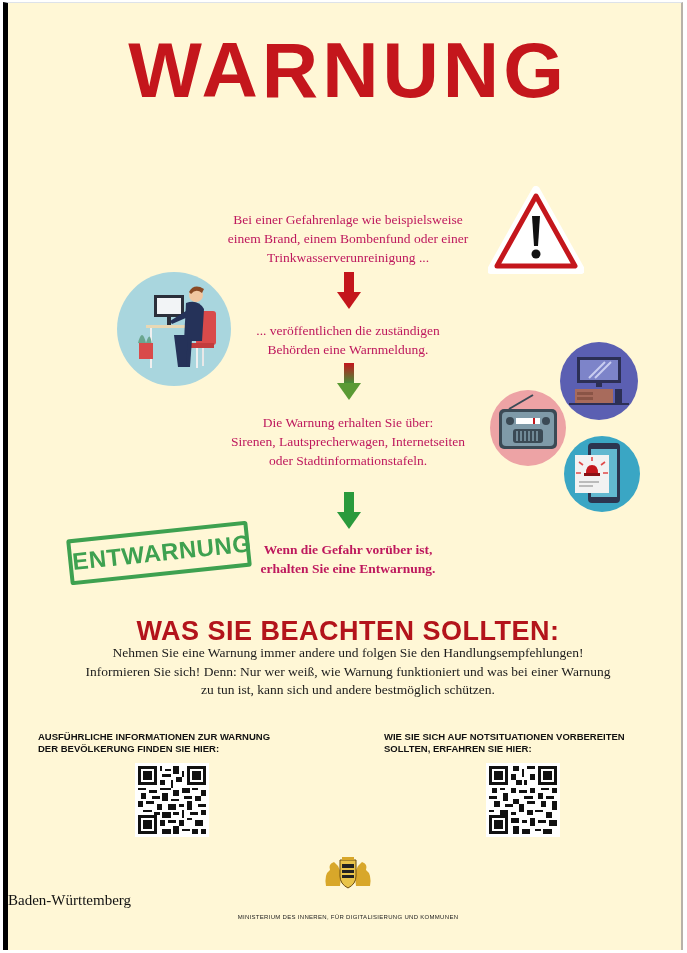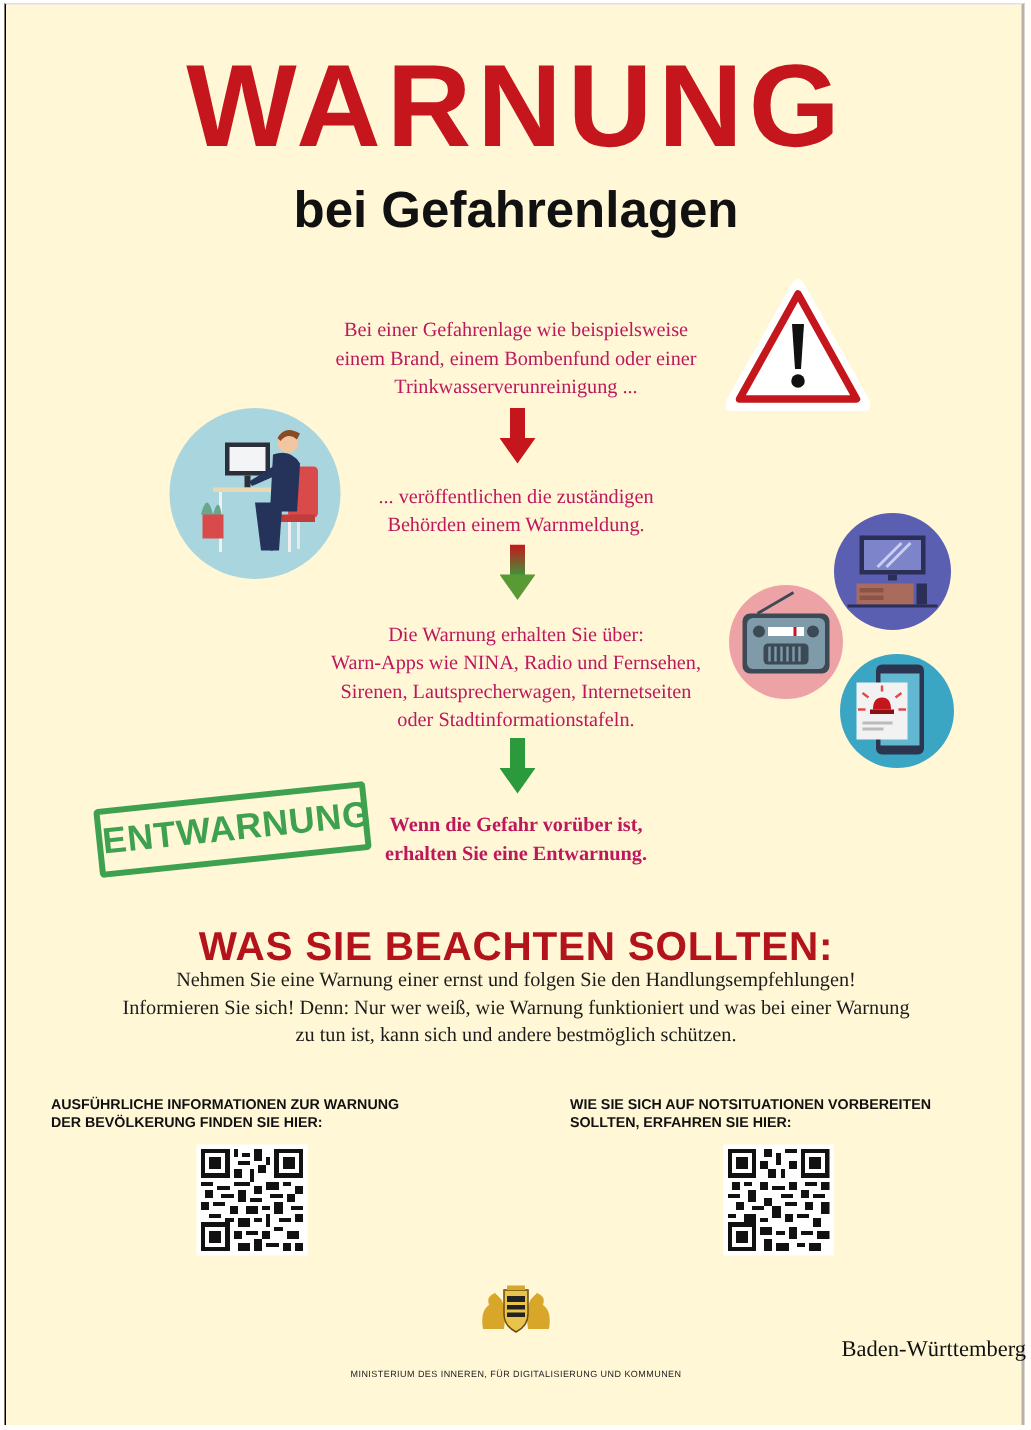--- a/index.html
+++ b/index.html
@@ -1,21 +1,21 @@
 <!DOCTYPE html>
 <html><head>
 <meta charset="utf-8">
 <style>
   * { box-sizing: border-box; margin: 0; padding: 0; }
   html, body { width: 687px; height: 953px; background: #ffffff; overflow: hidden; }
   body { position: relative; font-family: "Liberation Serif", serif; }
   .page {
     position: absolute; left: 3px; top: 2px; width: 680px; height: 948px;
     background: #fff7d6;
-    border-left: 1px solid #000000; border-top: 1px solid #dde2ea; border-right: 2px solid #b8b2a8;
+    border-left: 5px solid #000000; border-top: 1px solid #dde2ea; border-right: 2px solid #b8b2a8;
   }
   .abs { position: absolute; }
   .title {
     left: 0; width: 680px; top: 28px; text-align: center;
     font-family: "Liberation Sans", sans-serif; font-weight: bold;
     font-size: 78px; line-height: 1; color: #c4161c; letter-spacing: 4px;
   }
   .subtitle {
     left: 0; width: 680px; top: 120px; text-align: center;
     font-family: "Liberation Sans", sans-serif; font-weight: bold;
@@ -34,42 +34,41 @@
   .section-body {
     left: 60px; width: 560px; top: 641px; text-align: center;
     font-size: 13.5px; line-height: 18.5px; color: #1c1c1c;
   }
   .qr-label {
     font-family: "Liberation Sans", sans-serif; font-weight: bold;
     font-size: 9.5px; line-height: 12px; color: #111; text-transform: uppercase;
   }
   .qr { width: 74px; height: 74px; background: #fff; padding: 3px; }
   .bw-name {
-    left: 0; width: 680px; top: 889px; text-align: right;
+    left: 0; width: 680px; top: 889px; text-align: left;
     font-size: 15px; color: #111;
   }
   .bw-ministry {
     left: 0; width: 680px; top: 911px; text-align: center;
     font-family: "Liberation Sans", sans-serif; font-size: 6px; letter-spacing: 0.3px; color: #222;
   }
   .stamp {
     left: 60px; top: 527px; width: 182px; height: 46px;
     border: 4px solid #2e9a45; border-radius: 3px; transform: rotate(-6deg);
     color: #2e9a45; font-family: "Liberation Sans", sans-serif; font-weight: bold;
     font-size: 24px; line-height: 38px; text-align: center; letter-spacing: 0.5px;
     opacity: 0.92;
   }
 </style>
 </head>
 <body>
 
 <div class="page">
 
   <div class="abs title">WARNUNG</div>
-  <div class="abs subtitle">bei Gefahrenlagen</div>
 
   <div class="abs" style="left:480px; top:183px; width:96px; height:90px;">
     <svg width="96" height="90" viewBox="0 0 96 90">
       <path d="M48 4 L93 84 L3 84 Z" fill="#ffffff" stroke="#ffffff" stroke-width="8" stroke-linejoin="round"></path>
       <path d="M48 10 L87 80 L9 80 Z" fill="#ffffff" stroke="#c4161c" stroke-width="5" stroke-linejoin="round"></path>
       <path d="M44 30 L52 30 L50 60 L46 60 Z" fill="#111"></path>
       <circle cx="48" cy="68" r="4.5" fill="#111"></circle>
     </svg>
   </div>
 
@@ -104,21 +103,21 @@
       <path d="M73 21 Q78 12 88 18 L86 22 Q80 17 75 23 Z" fill="#8a4a24"></path>
       <path d="M70 32 Q82 28 88 38 L86 70 L68 70 Z" fill="#253259"></path>
       <path d="M68 68 L76 68 L74 96 L68 96 Z" fill="#253259"></path>
       <path d="M58 64 L72 64 L70 96 L62 96 Z" fill="#253259"></path>
       <path d="M70 40 L54 50 L56 53 L72 46 Z" fill="#253259"></path>
     </svg>
   </div>
 
   <div class="abs step" style="top:318px;text-align:center;">
     <div>... veröffentlichen die zuständigen</div>
-    <div>Behörden einem Warnmeldung.</div>
+    <div>Behörden eine Warnmeldung.</div>
   </div>
 
   <div class="abs arrow" style="top:360px;">
     <svg width="24" height="38" viewBox="0 0 24 38">
       <defs>
         <linearGradient id="g2" x1="0" y1="0" x2="0" y2="1">
           <stop offset="0" stop-color="#c4161c"></stop>
           <stop offset="1" stop-color="#3a9a3a"></stop>
         </linearGradient>
       </defs>
@@ -164,42 +163,41 @@
       <path d="M23 38 Q23 30 29 30 Q35 30 35 38 Z" fill="#c4161c"></path>
       <rect x="21" y="38" width="16" height="3" fill="#8a1014"></rect>
       <path d="M29 26 V22 M20 30 L16 27 M38 30 L42 27 M18 38 L13 38 M40 38 L45 38" stroke="#e04a4a" stroke-width="1.6"></path>
       <rect x="16" y="46" width="20" height="2" fill="#bbbbbb"></rect>
       <rect x="16" y="50" width="14" height="2" fill="#bbbbbb"></rect>
     </svg>
   </div>
 
   <div class="abs step" style="top:410px;">
     <div>Die Warnung erhalten Sie über:</div>
-    <div>Warn-Apps wie NINA, Radio und Fernsehen,</div>
     <div>Sirenen, Lautsprecherwagen, Internetseiten</div>
     <div>oder Stadtinformationstafeln.</div>
   </div>
 
   <div class="abs arrow" style="top:489px;">
     <svg width="24" height="38" viewBox="0 0 24 38">
       <rect x="7" y="0" width="10" height="22" fill="#2a9a3c"></rect>
       <path d="M0 20 L24 20 L12 37 Z" fill="#2a9a3c"></path>
     </svg>
   </div>
 
   <div class="abs stamp">ENTWARNUNG</div>
 
   <div class="abs step" style="top:537px;font-weight:bold;">
     <div>Wenn die Gefahr vorüber ist,</div>
     <div>erhalten Sie eine Entwarnung.</div>
   </div>
 
   <div class="abs section-heading">WAS SIE BEACHTEN SOLLTEN:</div>
   <div class="abs section-body">
-    <div>Nehmen Sie eine Warnung einer ernst und folgen Sie den Handlungsempfehlungen!</div>
+    <div>Nehmen Sie eine Warnung immer andere und folgen Sie den Handlungsempfehlungen!</div>
     <div>Informieren Sie sich! Denn: Nur wer weiß, wie Warnung funktioniert und was bei einer Warnung</div>
     <div>zu tun ist, kann sich und andere bestmöglich schützen.</div>
   </div>
 
   <div class="abs qr-label" style="left:30px; width:270px; top:728px;">
     <div>AUSFÜHRLICHE INFORMATIONEN ZUR WARNUNG</div>
     <div>DER BEVÖLKERUNG FINDEN SIE HIER:</div>
   </div>
   <div class="abs qr" style="left:127px; top:760px;">
     <svg width="68" height="68" viewBox="0 0 25 25" shape-rendering="crispEdges">

